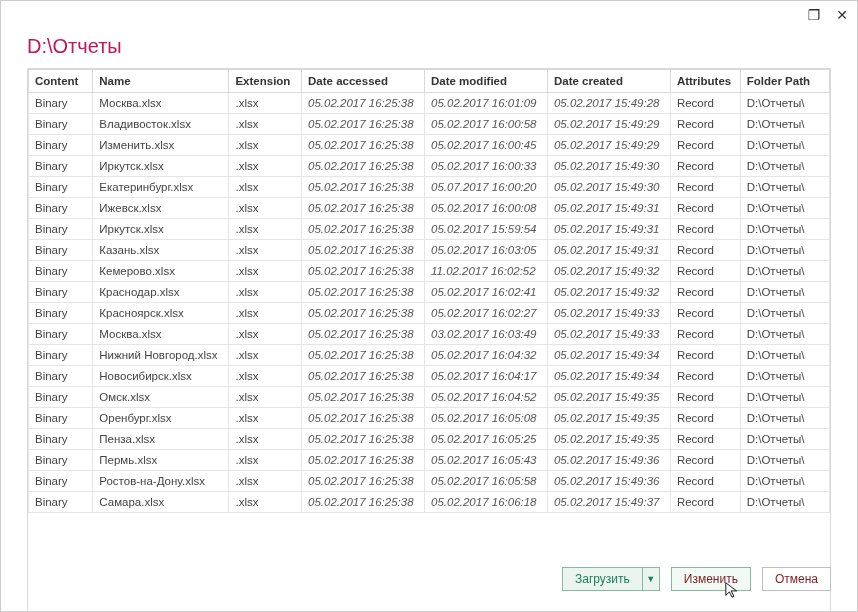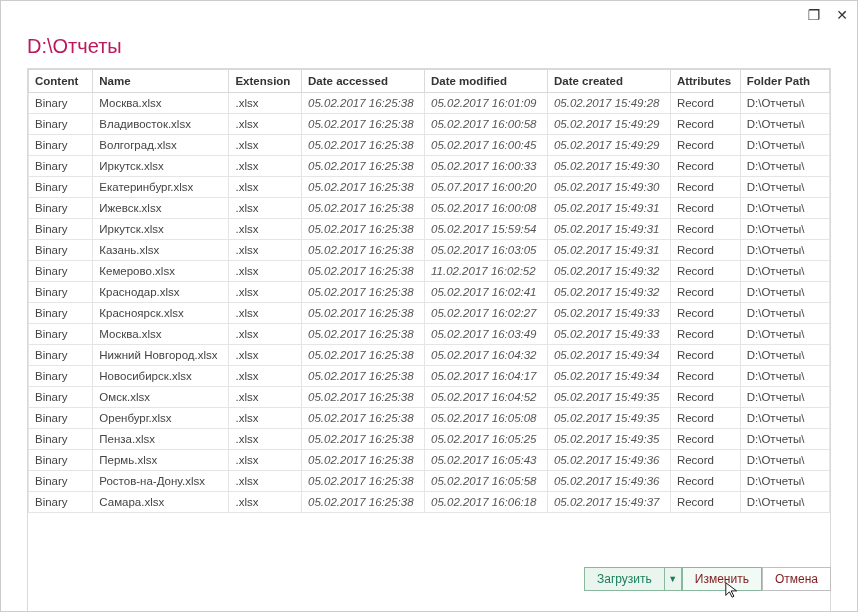--- a/index.html
+++ b/index.html
@@ -64,21 +64,21 @@
   }
   td.italic {
     font-style: italic;
     color: #555;
   }
   .footer {
     position: absolute;
     bottom: 20px;
     right: 26px;
     display: flex;
-    gap: 0;
+    gap: 11px;
     align-items: center;
   }
   .btn {
     height: 24px;
     font-size: 12px;
     padding: 0 12px;
     border: 1px solid #bfbfbf;
     background: #fff;
     color: #7f1d1d;
     display: inline-flex;
@@ -169,21 +169,21 @@
             <td>Владивосток.xlsx</td>
             <td>.xlsx</td>
             <td class="italic">05.02.2017 16:25:38</td>
             <td class="italic">05.02.2017 16:00:58</td>
             <td class="italic">05.02.2017 15:49:29</td>
             <td>Record</td>
             <td>D:\Отчеты\</td>
           </tr>
           <tr>
             <td>Binary</td>
-            <td>Волгоград.xlsx</td>
+            <td>Изменить.xlsx</td>
             <td>.xlsx</td>
             <td class="italic">05.02.2017 16:25:38</td>
             <td class="italic">05.02.2017 16:00:45</td>
             <td class="italic">05.02.2017 15:49:29</td>
             <td>Record</td>
             <td>D:\Отчеты\</td>
           </tr>
           <tr>
             <td>Binary</td>
             <td>Иркутск.xlsx</td>
@@ -262,21 +262,21 @@
             <td class="italic">05.02.2017 16:02:27</td>
             <td class="italic">05.02.2017 15:49:33</td>
             <td>Record</td>
             <td>D:\Отчеты\</td>
           </tr>
           <tr>
             <td>Binary</td>
             <td>Москва.xlsx</td>
             <td>.xlsx</td>
             <td class="italic">05.02.2017 16:25:38</td>
-            <td class="italic">05.02.2017 16:03:49</td>
+            <td class="italic">03.02.2017 16:03:49</td>
             <td class="italic">05.02.2017 15:49:33</td>
             <td>Record</td>
             <td>D:\Отчеты\</td>
           </tr>
           <tr>
             <td>Binary</td>
             <td>Нижний Новгород.xlsx</td>
             <td>.xlsx</td>
             <td class="italic">05.02.2017 16:25:38</td>
             <td class="italic">05.02.2017 16:04:32</td>

